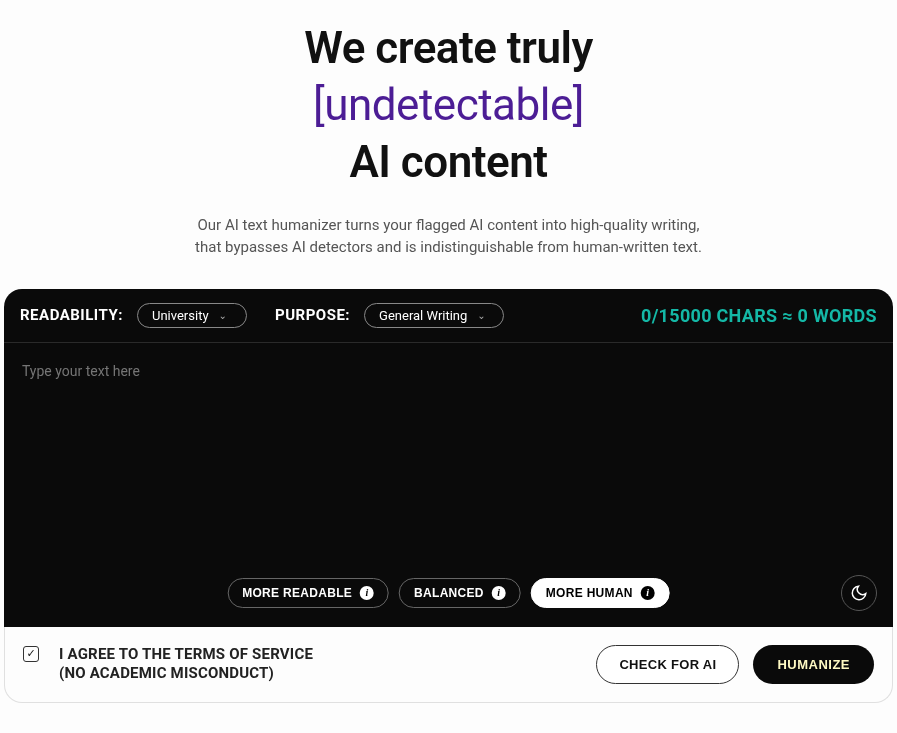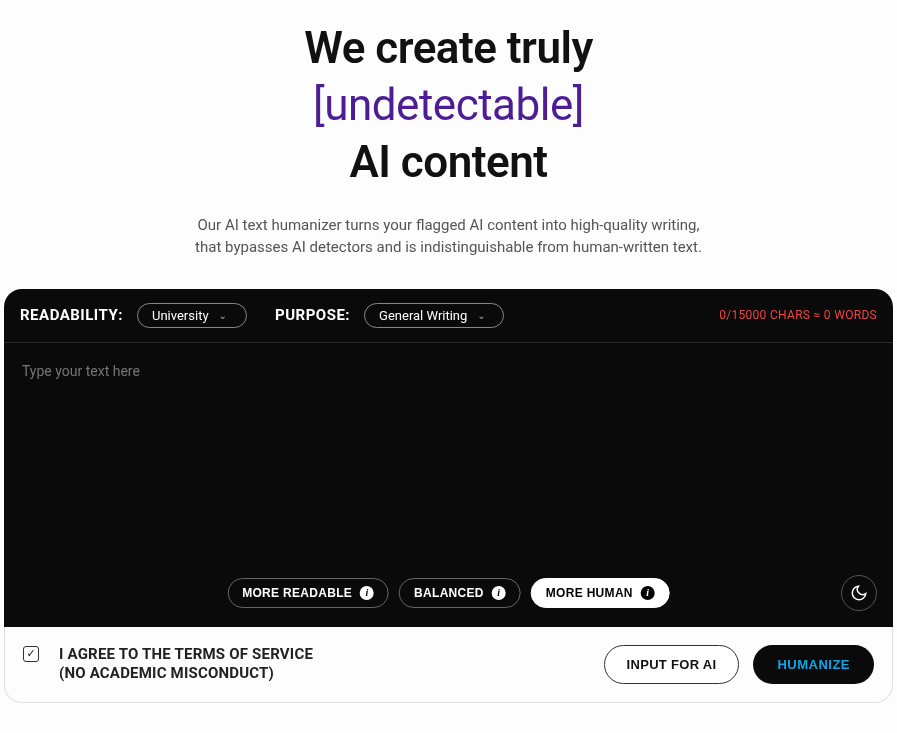--- a/index.html
+++ b/index.html
@@ -68,23 +68,23 @@
       min-width: 140px;
     }
     .chevron {
       font-size: 10px;
       color: #aaa;
     }
     .toolbar-spacer {
       flex: 1;
     }
     .char-count {
-      font-size: 12px;
-      font-weight: 400;
-      color: #ef4444;
+      font-size: 18px;
+      font-weight: 700;
+      color: #14b8a6;
       letter-spacing: 0.3px;
     }
     .text-area {
       padding: 20px 18px;
       min-height: 220px;
     }
     .text-placeholder {
       color: #888;
       font-size: 14px;
       border: none;
@@ -225,21 +225,21 @@
       border-radius: 24px;
       padding: 11px 22px;
       font-size: 13px;
       font-weight: 700;
       letter-spacing: 0.3px;
       cursor: pointer;
     }
     .btn-solid {
       border: none;
       background: #0a0a0a;
-      color: #0ea5e9;
+      color: #fef9c3;
       border-radius: 24px;
       padding: 12px 24px;
       font-size: 13px;
       font-weight: 700;
       letter-spacing: 0.5px;
       cursor: pointer;
     }
     .mode-center {
       display: flex;
       gap: 10px;
@@ -317,15 +317,15 @@
   <div class="checkbox-wrap">
     <div class="checkbox">
       <span class="checkmark">✓</span>
     </div>
     <div class="tos-text">
       <div>I AGREE TO THE TERMS OF SERVICE</div>
       <div>(NO ACADEMIC MISCONDUCT)</div>
     </div>
   </div>
   <div class="footer-spacer"></div>
-  <button class="btn-outline">INPUT FOR AI</button>
+  <button class="btn-outline">CHECK FOR AI</button>
   <button class="btn-solid">HUMANIZE</button>
 </div>
 
 </body></html>

